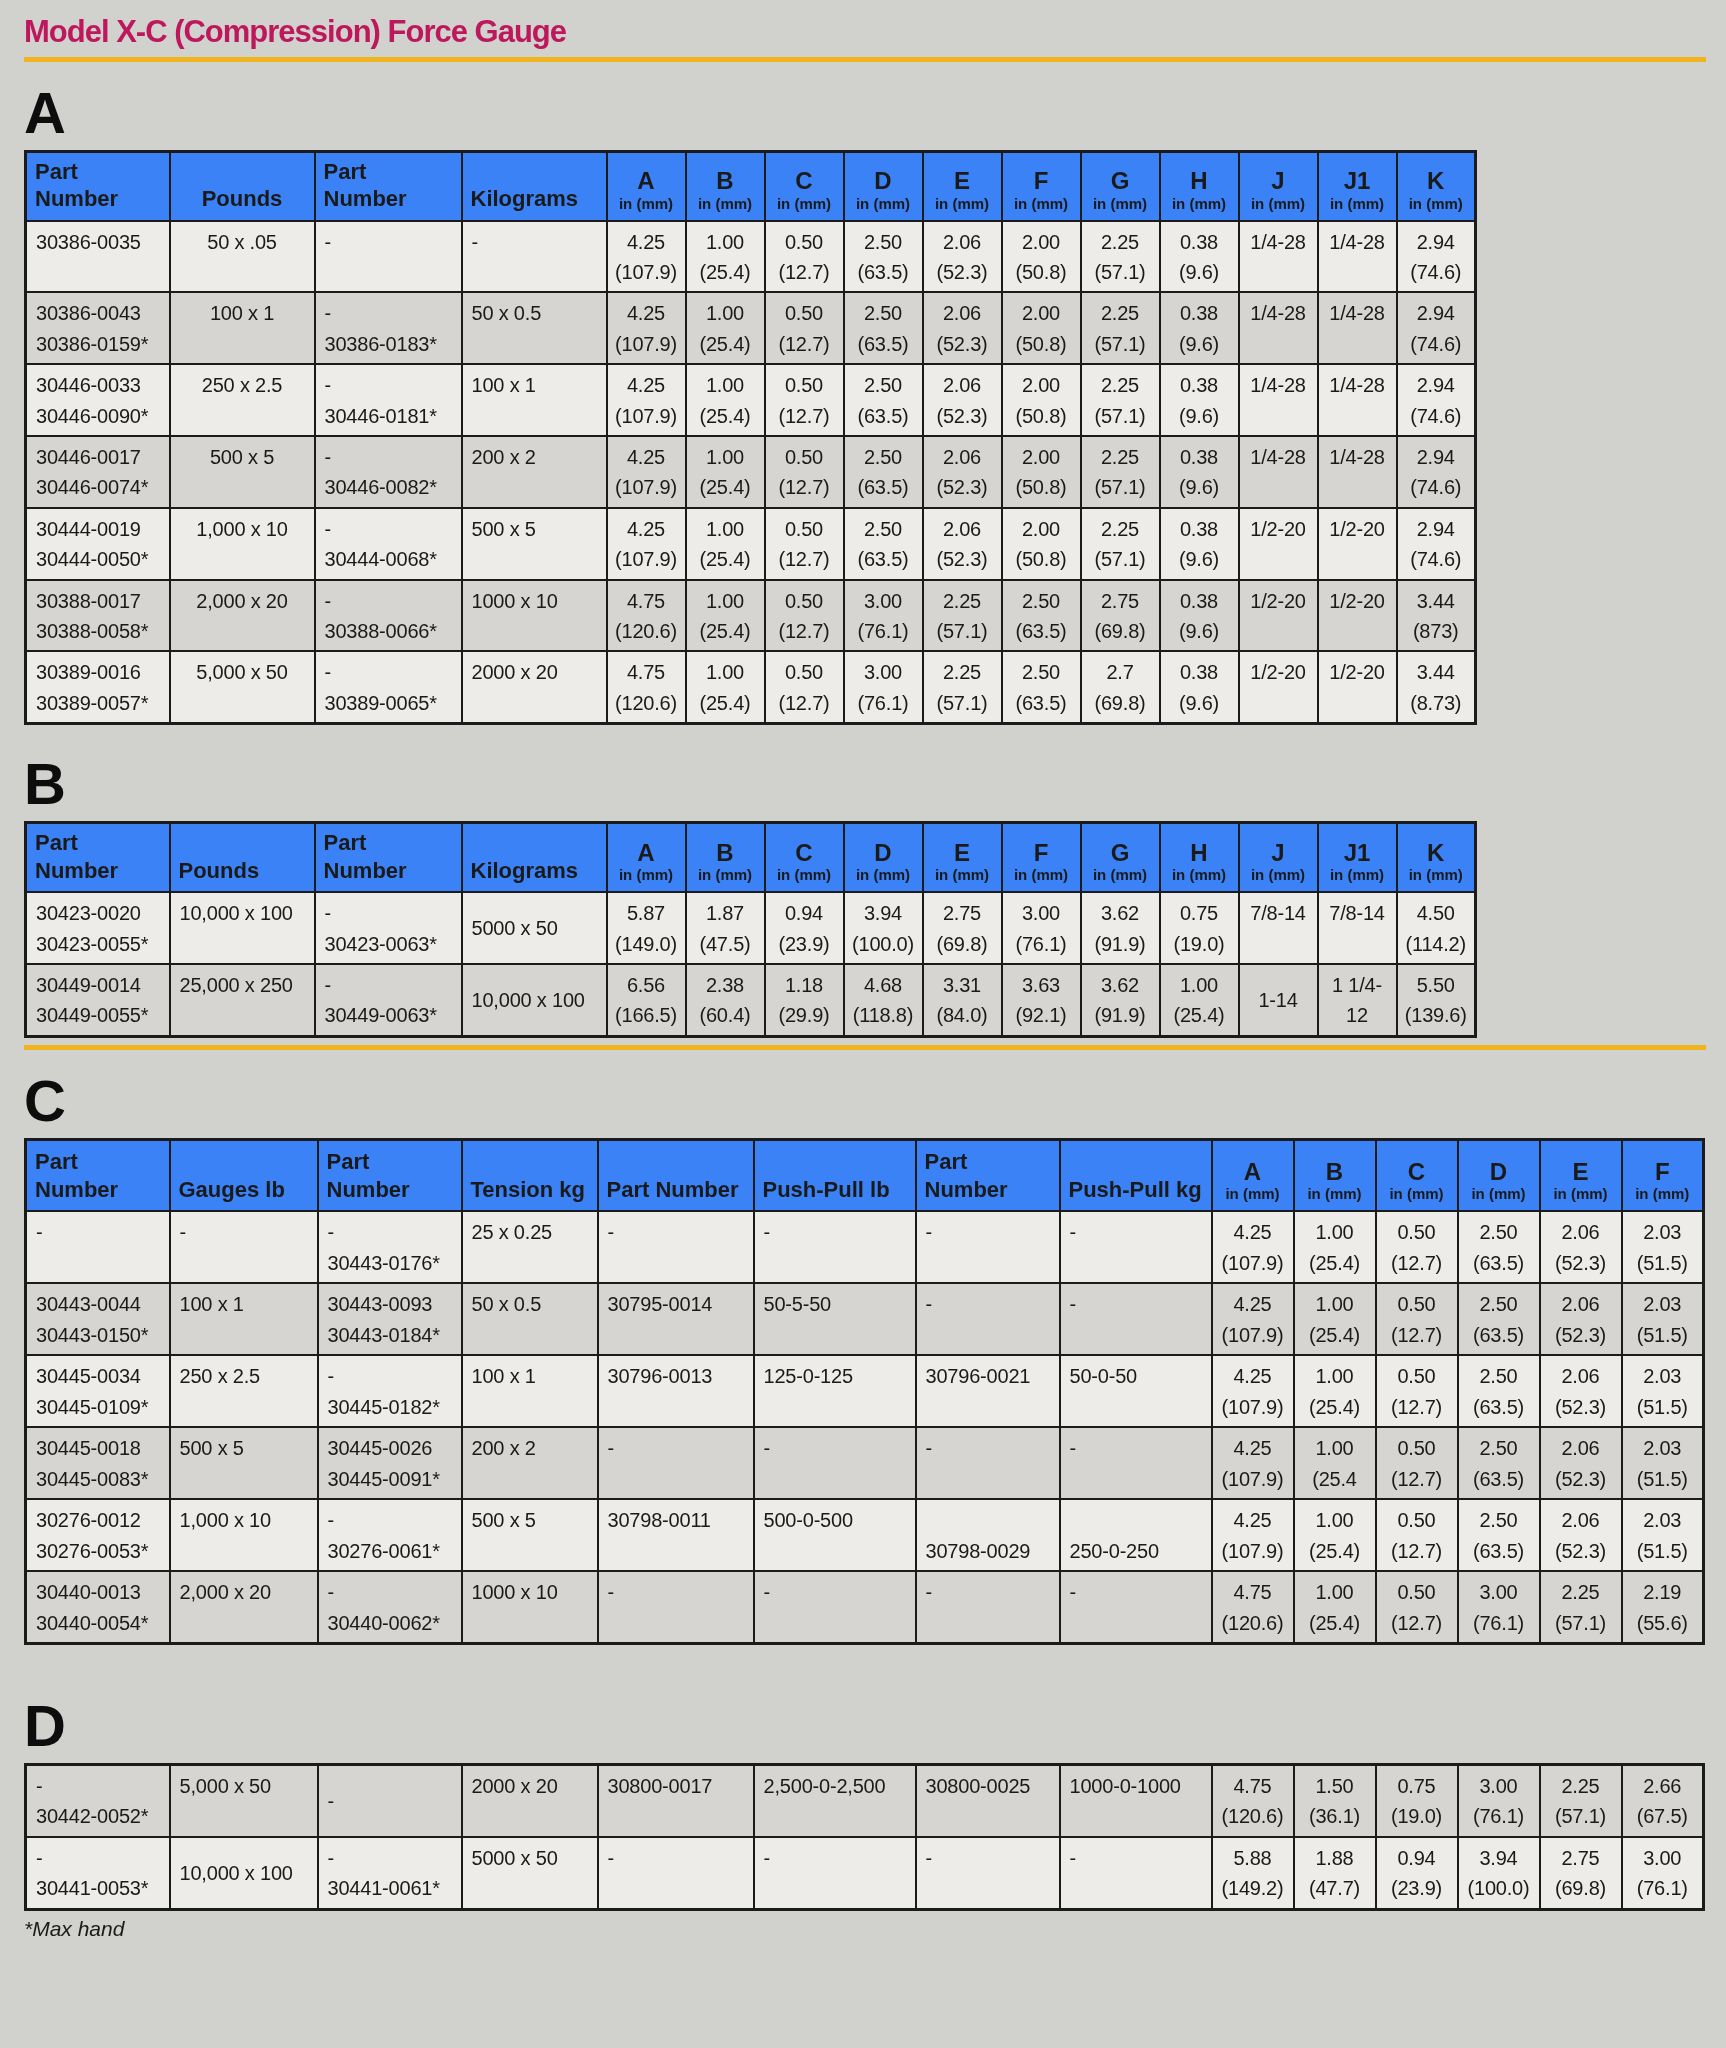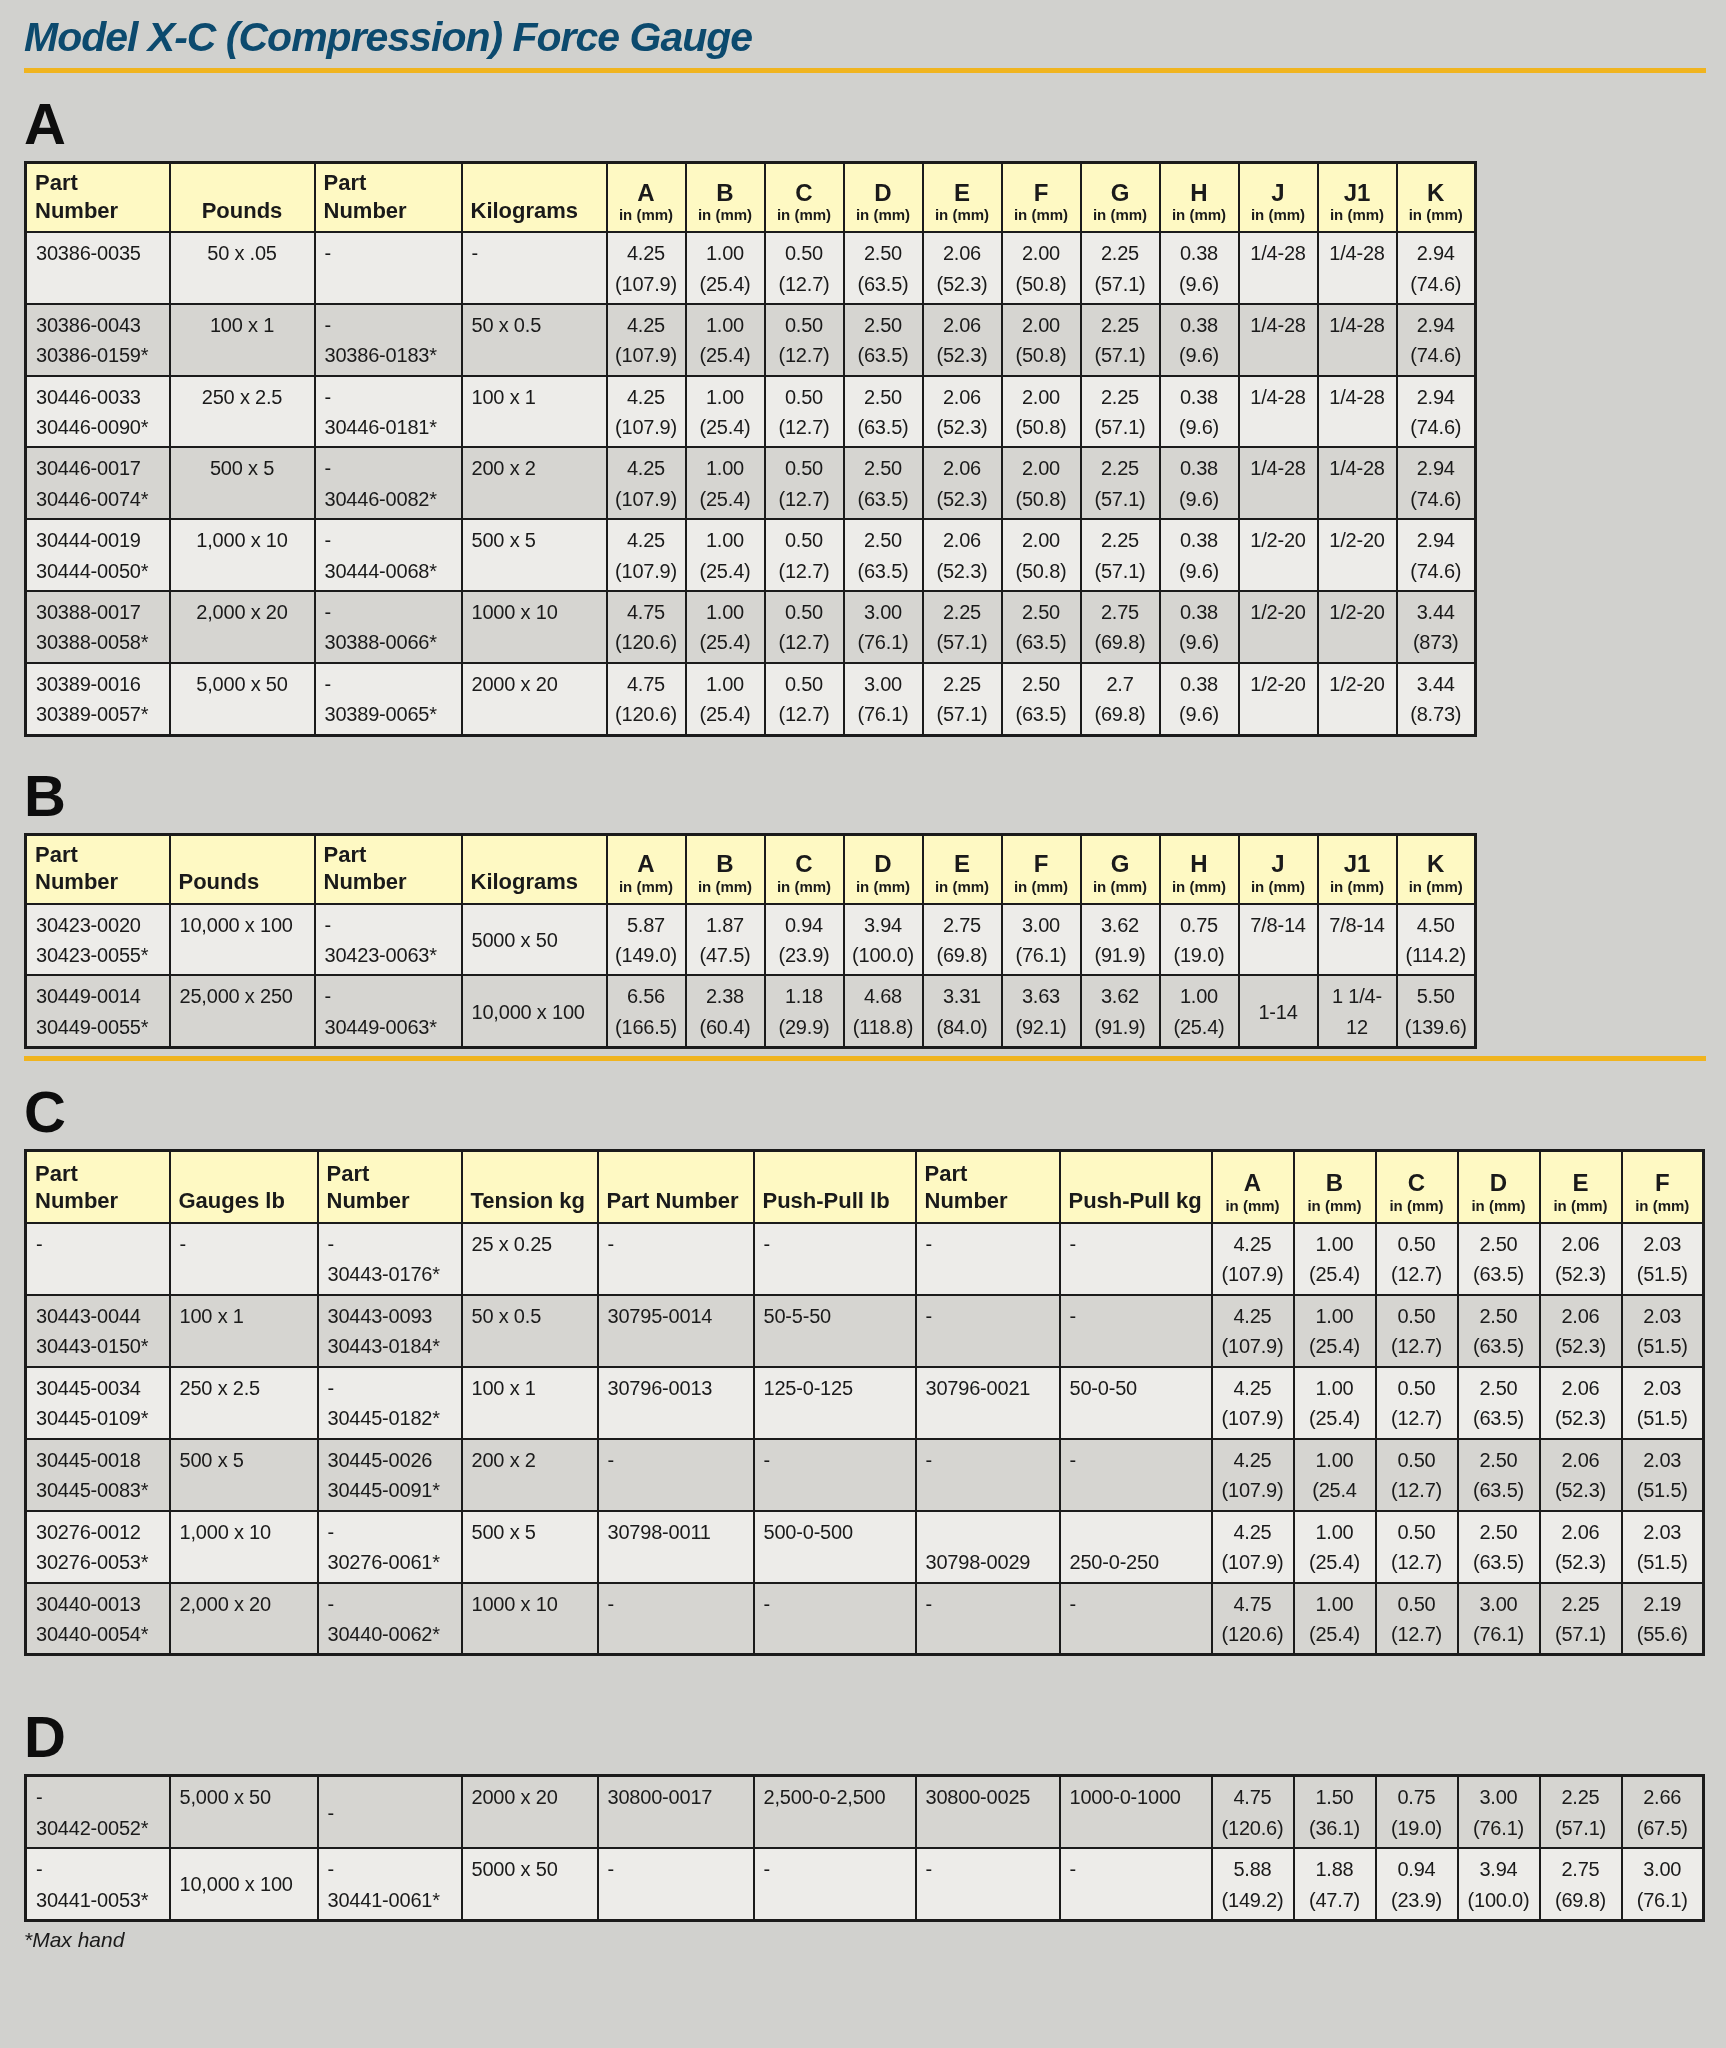--- a/index.html
+++ b/index.html
@@ -7,25 +7,24 @@
   body {
     width: 1726px; height: 2048px;
     background: #d1d1ce;
     font-family: "Liberation Sans", sans-serif;
     color: #1a1a1a;
     overflow: hidden;
   }
   .page { padding: 14px 0 0 24px; }
 
   .doc-title {
-    font-size: 41px;
+    font-size: 31px;
     font-weight: bold;
-    font-style: italic;
     letter-spacing: -1px;
-    color: #0c4a6e;
+    color: #be185d;
     line-height: 1.15;
   }
   .title2 { margin-top: 64px; }
   .gold-rule {
     height: 5px;
     background: #f0b41f;
     margin-top: 7px;
     width: 1682px;
   }
   .sec-label {
@@ -44,21 +43,21 @@
     table-layout: fixed;
     border: 3px solid #1b1b1b;
     background: #edece9;
   }
   table.spec th, table.spec td {
     border: 2px solid #1b1b1b;
     white-space: pre-line;
     overflow: hidden;
   }
   table.spec th {
-    background: #fef9c3;
+    background: #3b82f6;
     font-weight: bold;
     font-size: 22px;
     line-height: 1.25;
     vertical-align: bottom;
     text-align: left;
     padding: 5px 8px 7px 8px;
   }
   table.spec th.dim { text-align: center; padding: 4px 2px 7px 2px; }
   .dim-letter { font-size: 24px; font-weight: bold; line-height: 1.15; }
   .dim-sub    { font-size: 15px; font-weight: bold; line-height: 1.2; }

